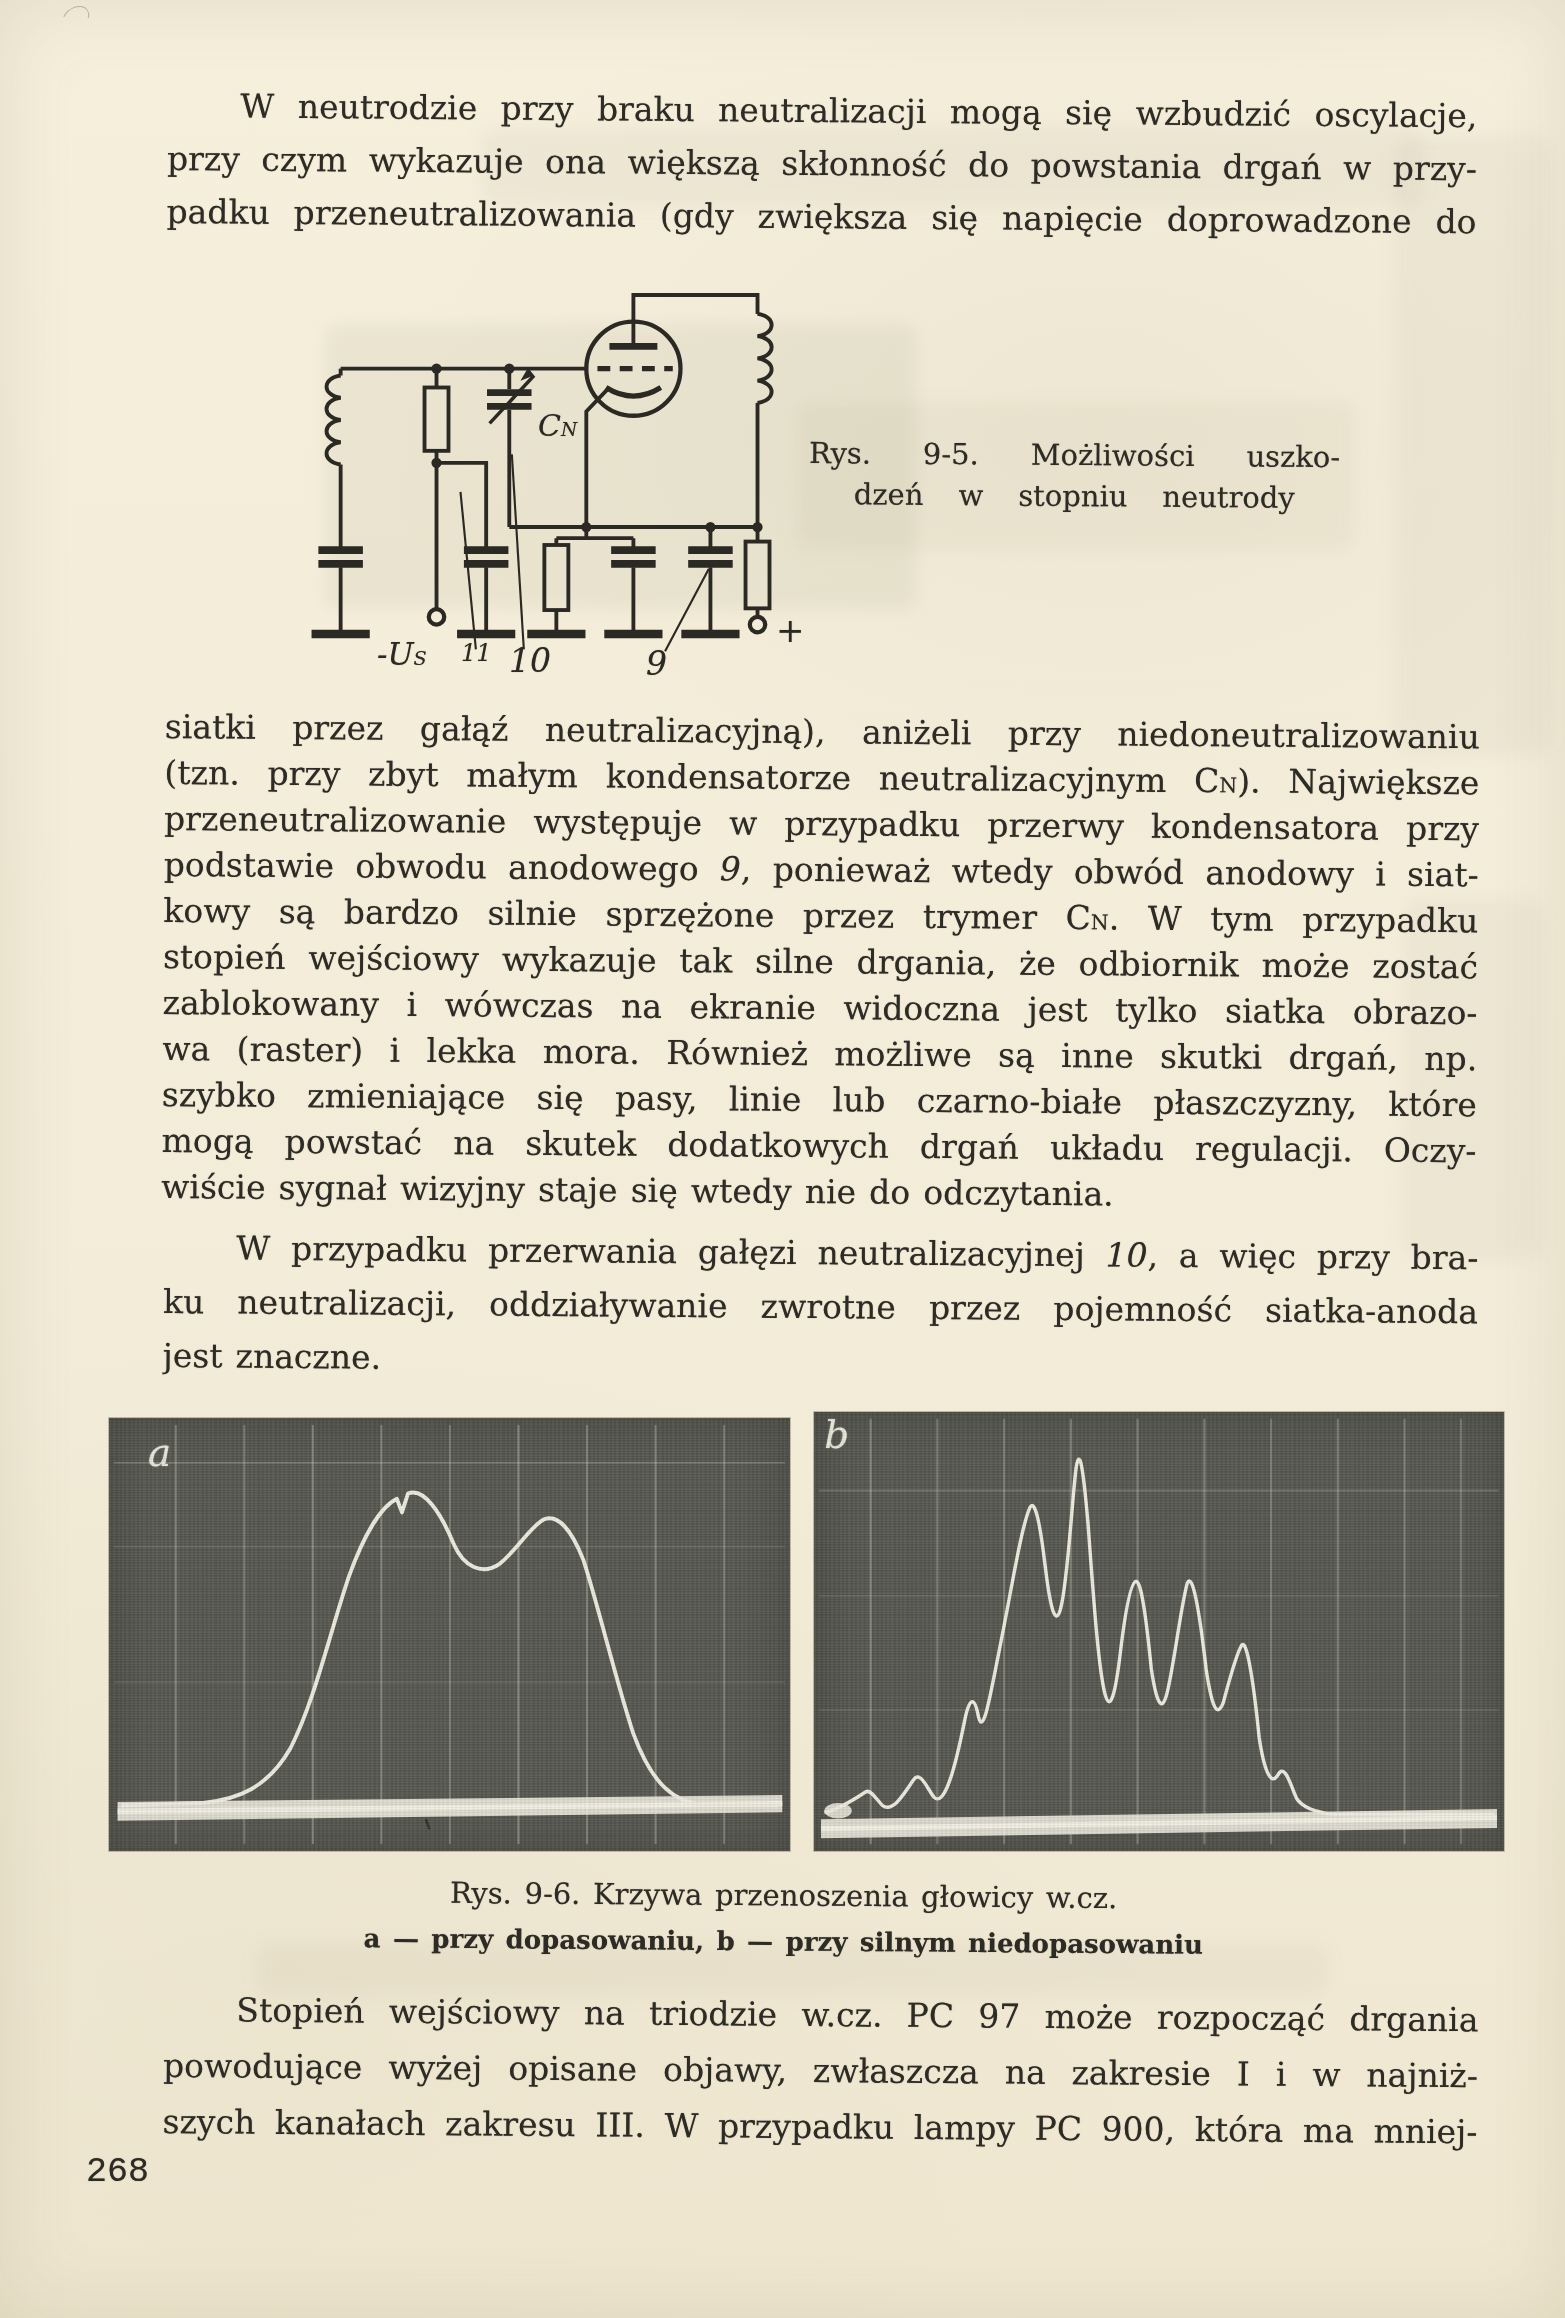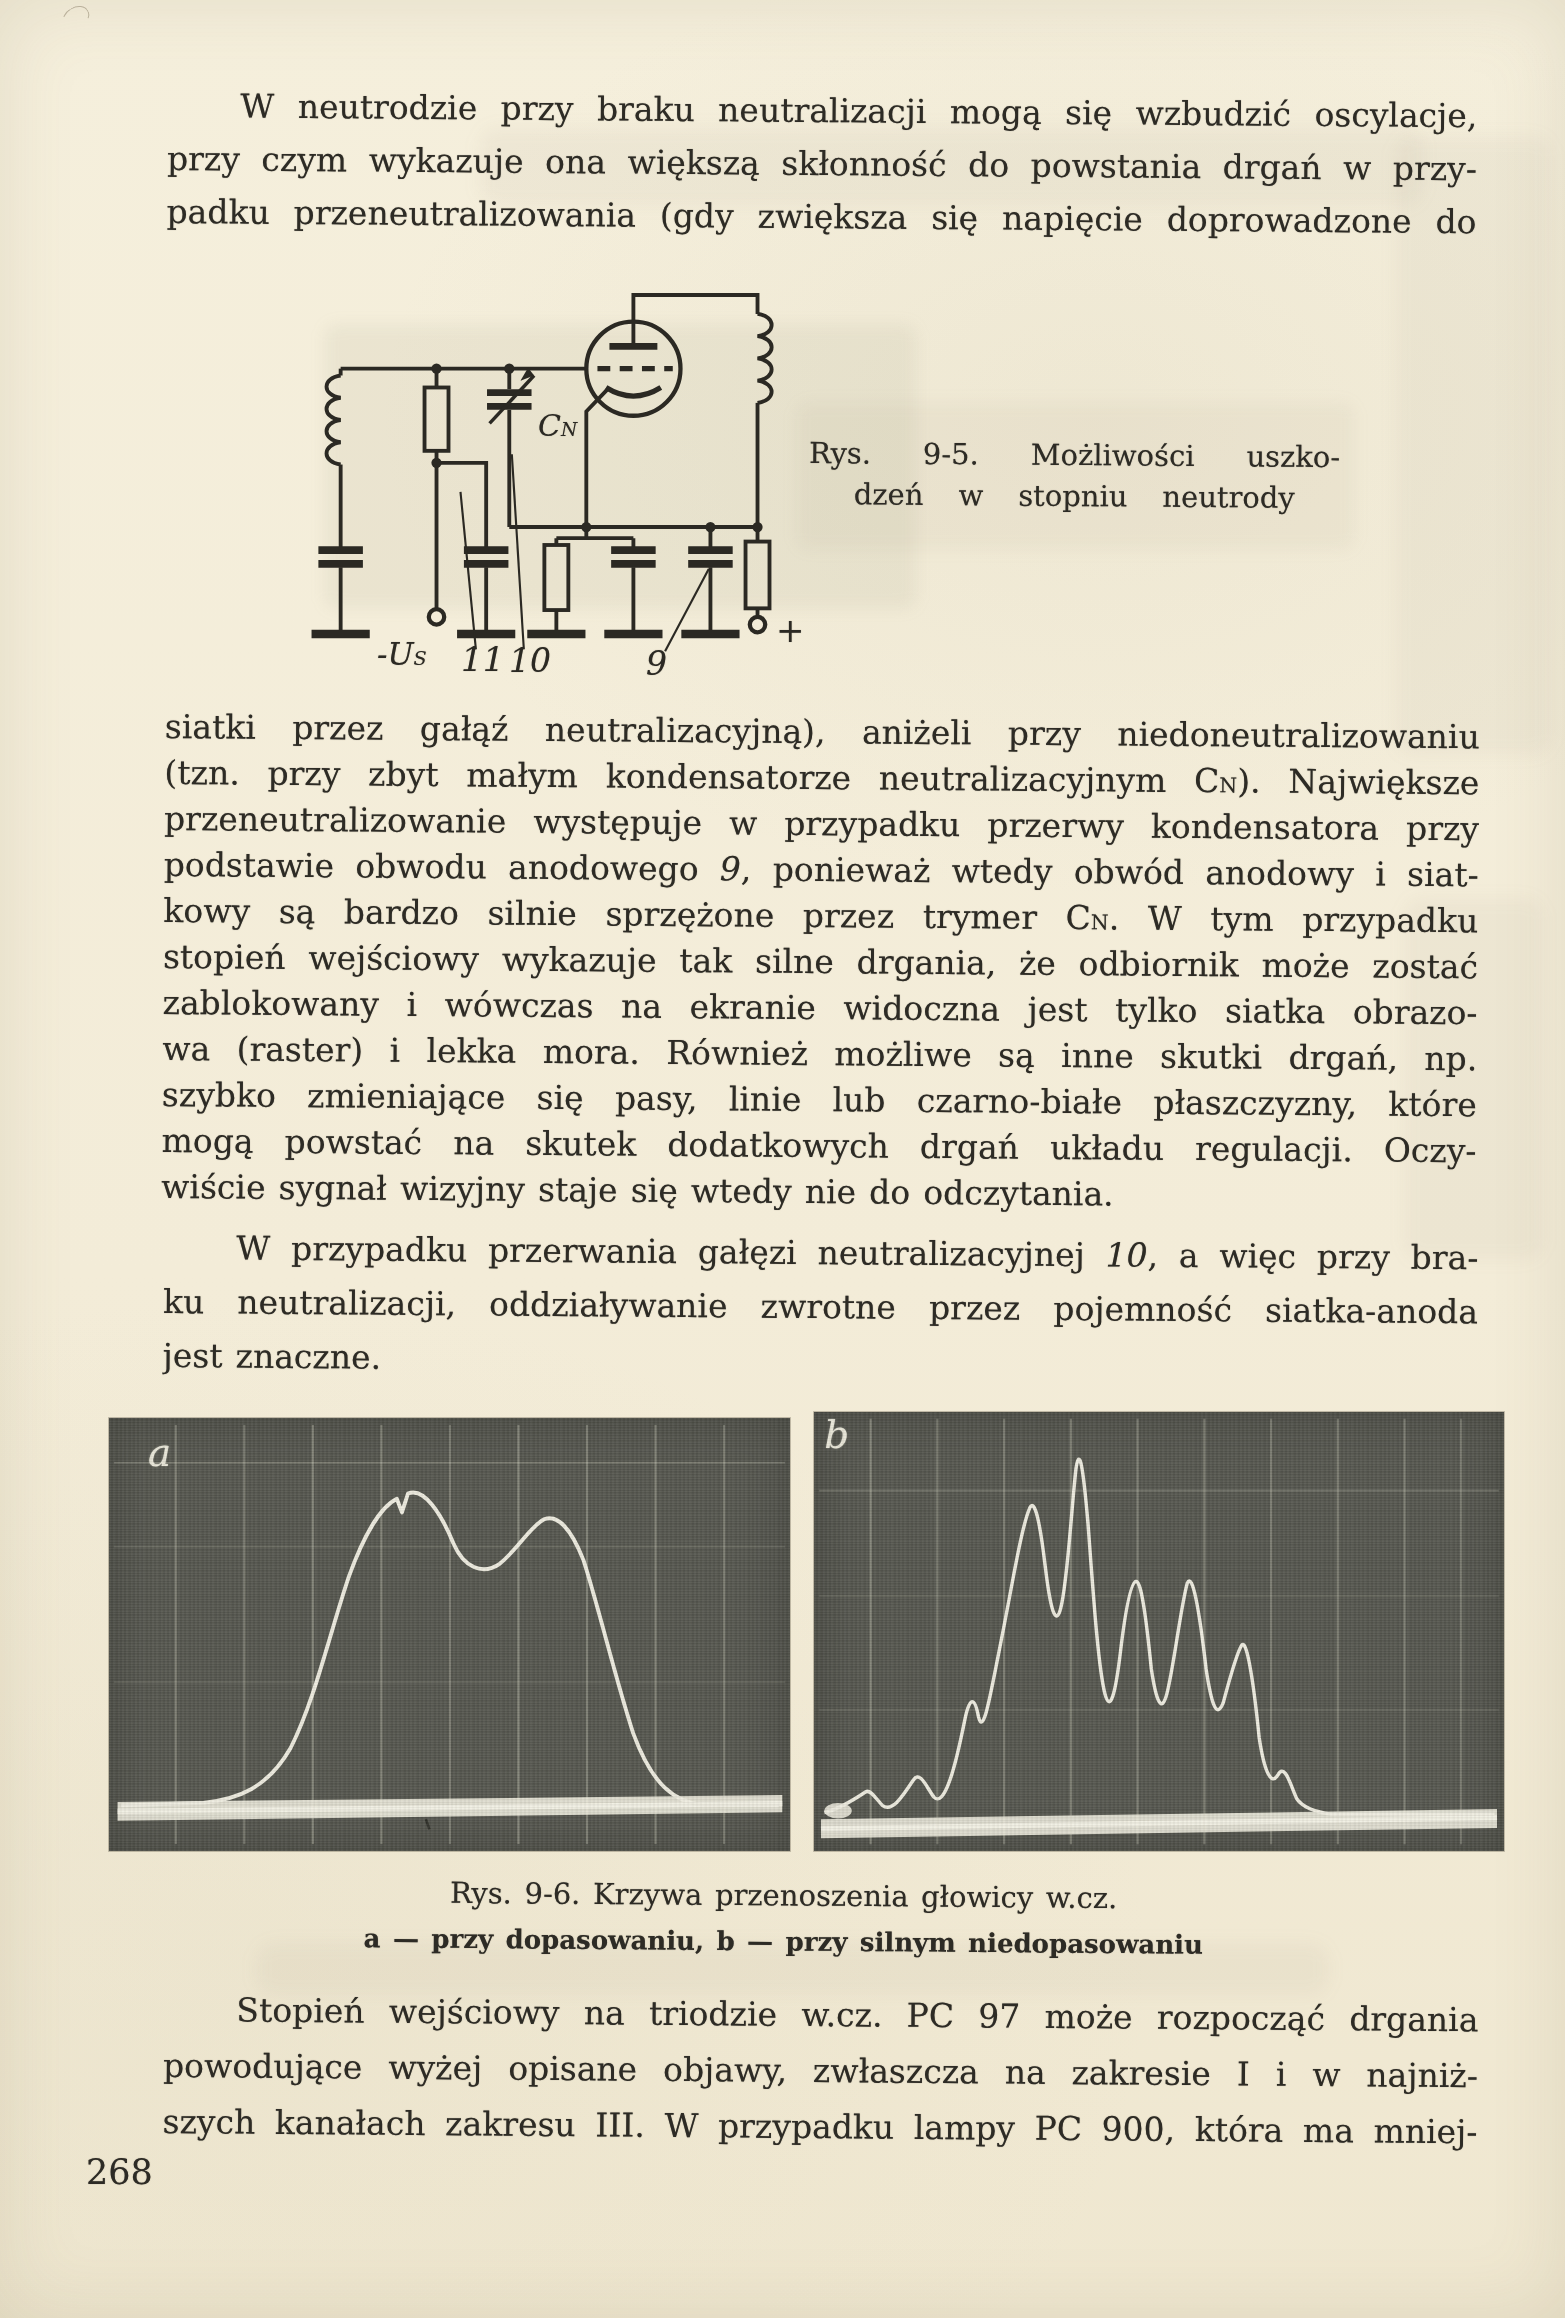--- a/index.html
+++ b/index.html
@@ -48,21 +48,21 @@
   }
   .photo svg{ position:absolute; inset:0; }
   .photo-letter{
     position:absolute; font-style:italic; font-size:39px; color:#e8e6d8;
     text-shadow:0 0 1.7px rgba(235,233,220,.6);
   }
   .cap96{ position:absolute; left:214px; top:1872px; width:1139px; text-align:center; }
   .cap96 .l1{ font-size:29px; line-height:39px; word-spacing:3.4px; }
   .cap96 .l2{ font-size:26px; line-height:38px; font-weight:bold; margin-top:6.9px; word-spacing:3.4px; }
 
-  .pageno{ position:absolute; left:86px; top:2152px; font-size:35px; }
+  .pageno{ position:absolute; left:86px; top:2152px; font-size:35px;font-family:Liberation Mono, monospace; }
 
   .smudge{ position:absolute; background:rgba(130,120,95,.06); filter:blur(8.6px); border-radius:17px; }
   .squiggle{
     position:absolute; left:62px; top:6.9px; width:26px; height:19px;
     border:1.7px solid rgba(125,114,90,.45); border-radius:50%;
     border-bottom-color:transparent; border-left-color:transparent;
     transform:rotate(-30deg);
   }
 </style>
 </head>
@@ -158,21 +158,21 @@
         <circle cx="545" cy="399" r="9"></circle>
       </g>
       <g stroke="#2b2923" stroke-width="2.5" fill="none">
         <path d="M198,244 L216,428"></path>
         <path d="M258,200 L272,428"></path>
         <path d="M437,430 L488,334"></path>
       </g>
     </svg>
     <div class="clabel" style="left:247px;top:125px;font-size:30px;">C<sub>N</sub></div>
     <div class="clabel" style="left:86px;top:353px;font-size:31px;">-U<sub>S</sub></div>
-    <div class="clabel" style="left:170px;top:356px;font-size:34px;">11</div>
+    <div class="clabel" style="left:170px;top:356px;font-size:24px;">11</div>
     <div class="clabel" style="left:218px;top:358px;font-size:33px;">10</div>
     <div class="clabel" style="left:355px;top:361px;font-size:33px;">9</div>
     <div class="clabel" style="left:485px;top:327px;font-size:34px;font-style:normal;">+</div>
   </div>
 
   <div class="cap95 ink tilt">
     <div class="l1">Rys. 9-5. Możliwości uszko-</div>
     <div class="l2">dzeń w stopniu neutrody</div>
   </div>
 

